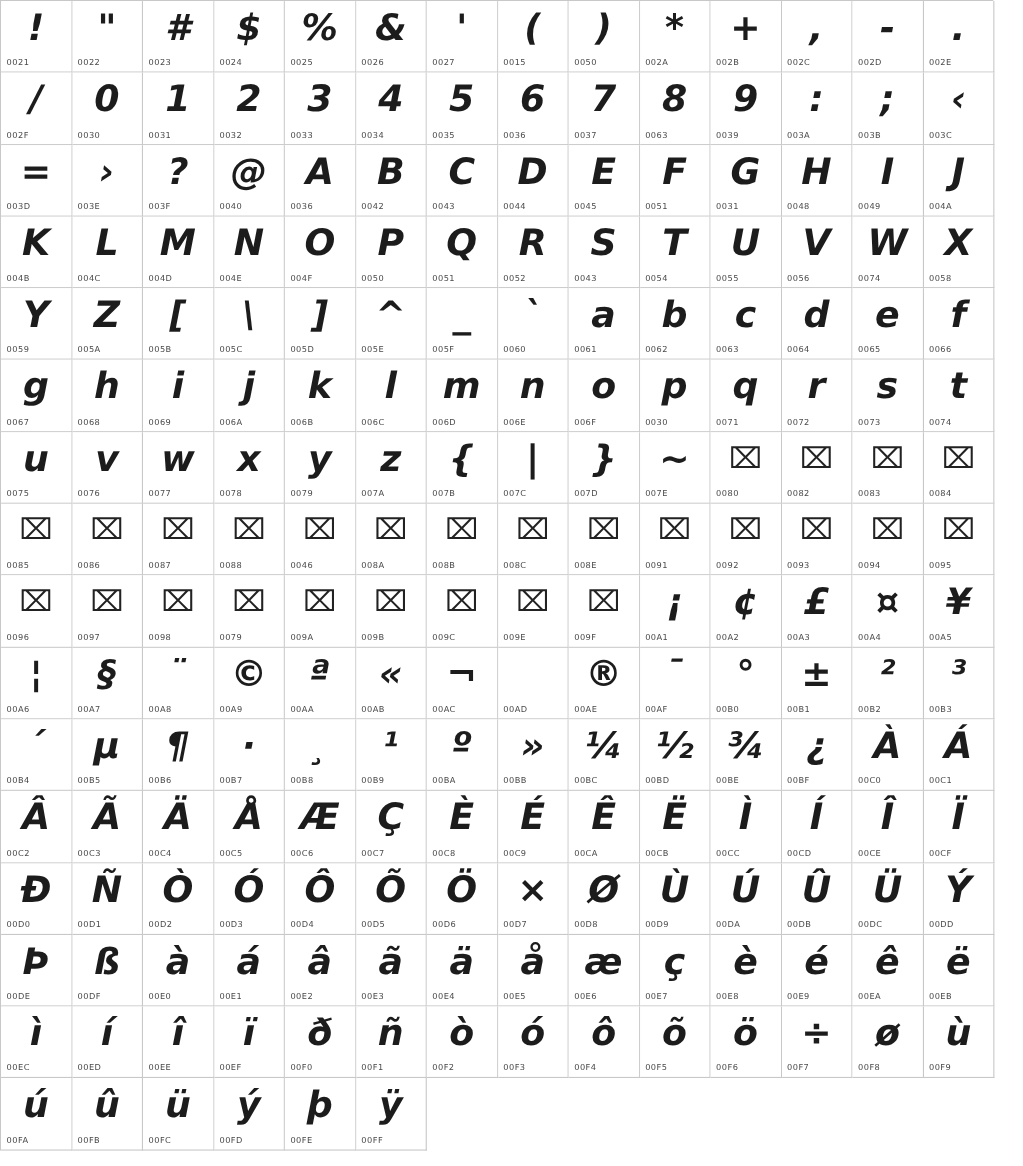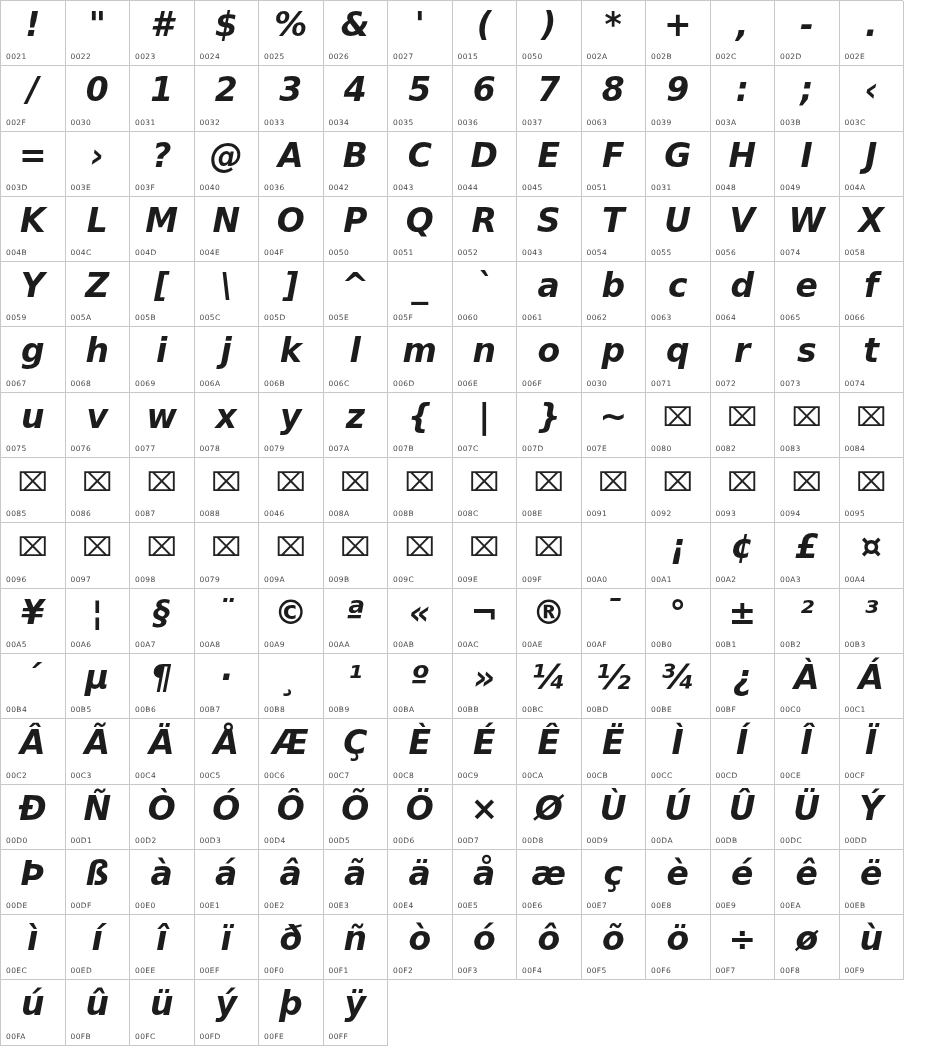--- a/index.html
+++ b/index.html
@@ -552,24 +552,20 @@
     </div>
     <div class="glyph-cell">
       <div class="glyph-char notdef">⌧</div>
       <div class="glyph-code">009E</div>
     </div>
     <div class="glyph-cell">
       <div class="glyph-char notdef">⌧</div>
       <div class="glyph-code">009F</div>
     </div>
     <div class="glyph-cell">
-      <div class="glyph-char blank"></div>
-      <div class="glyph-code">00A0</div>
-    </div>
-    <div class="glyph-cell">
       <div class="glyph-char">¡</div>
       <div class="glyph-code">00A1</div>
     </div>
     <div class="glyph-cell">
       <div class="glyph-char">¢</div>
       <div class="glyph-code">00A2</div>
     </div>
     <div class="glyph-cell">
       <div class="glyph-char">£</div>
       <div class="glyph-code">00A3</div>
@@ -602,20 +598,24 @@
       <div class="glyph-char">ª</div>
       <div class="glyph-code">00AA</div>
     </div>
     <div class="glyph-cell">
       <div class="glyph-char">«</div>
       <div class="glyph-code">00AB</div>
     </div>
     <div class="glyph-cell">
       <div class="glyph-char">¬</div>
       <div class="glyph-code">00AC</div>
+    </div>
+    <div class="glyph-cell">
+      <div class="glyph-char">­</div>
+      <div class="glyph-code">00AD</div>
     </div>
     <div class="glyph-cell">
       <div class="glyph-char">®</div>
       <div class="glyph-code">00AE</div>
     </div>
     <div class="glyph-cell">
       <div class="glyph-char">¯</div>
       <div class="glyph-code">00AF</div>
     </div>
     <div class="glyph-cell">

